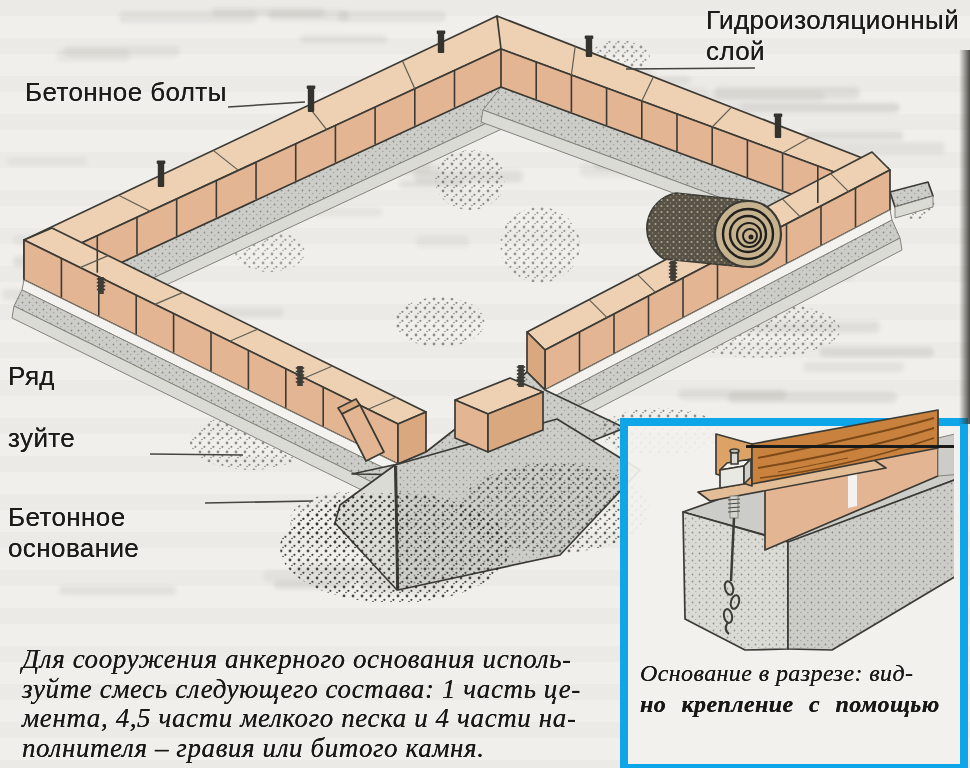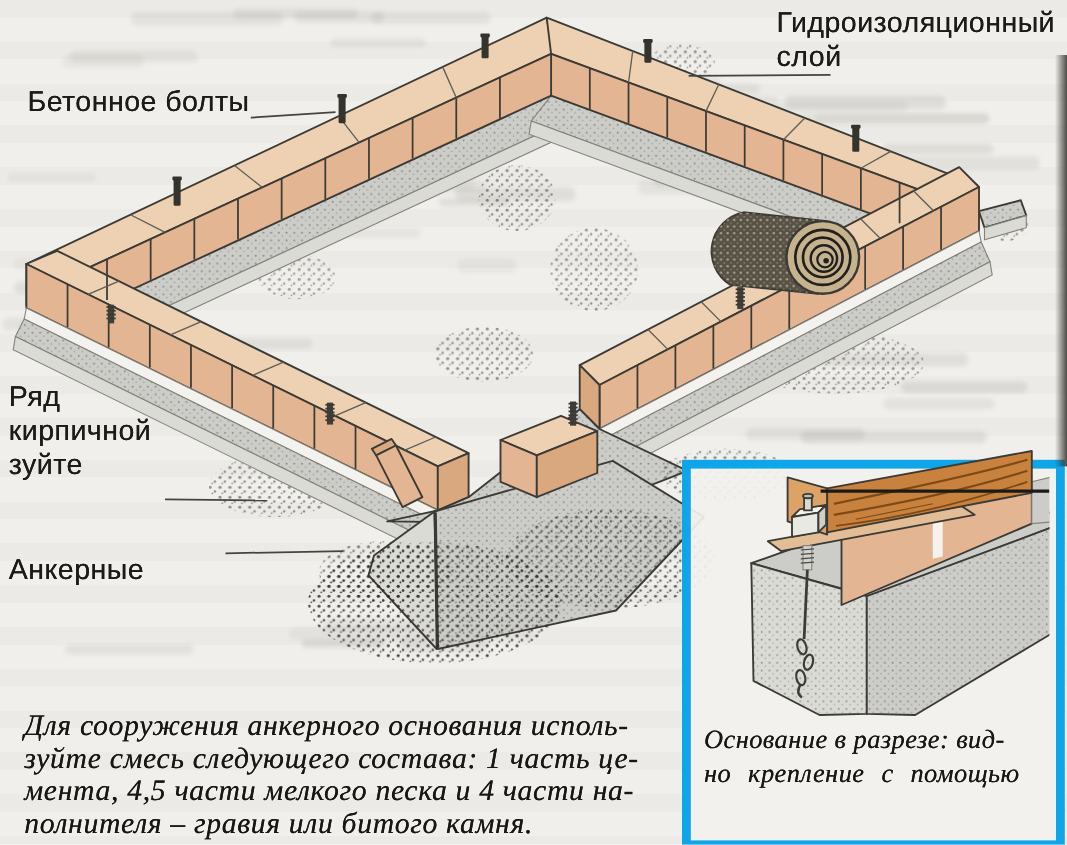--- a/index.html
+++ b/index.html
@@ -46,21 +46,21 @@
     position:absolute;left:620px;top:418px;width:332px;height:338px;z-index:4;
     border:8px solid #0ea5e9;background:rgba(242,241,237,0.93);
   }
   #inset-art{position:absolute;left:0;top:-22px;}
   #inset-caption{
     position:absolute;left:12px;top:232px;right:6px;
     font-family:"Liberation Serif", serif;font-style:italic;
     font-size:24px;line-height:31px;letter-spacing:.4px;color:#171715;
     text-shadow:0 0 .4px #171715;white-space:nowrap;
   }
-  .js2{word-spacing:9px;}
+  .js2{word-spacing:9px;font-weight:bold;}
   
   #page-edge{
     position:absolute;left:959px;top:50px;width:11px;height:374px;z-index:5;
     background:linear-gradient(to right, rgba(60,59,53,0), rgba(47,46,41,0.85));
   }
 </style>
 </head>
 <body>
 
 <div id="page">
@@ -335,27 +335,28 @@
     </g>
   </svg>
 
   <div class="lbl" style="left:706px;top:5px">
     <span>Гидроизоляционный</span><br>
     <span>слой</span>
   </div>
   <div class="lbl" style="left:25px;top:77px">
     <span>Бетонное болты</span>
   </div>
-  <div class="lbl" style="left:8px;top:345px">
+  <div class="lbl" style="left:8px;top:361px">
     <span>Ряд</span><br>
-    <span>кирпичной</span><br>
+    <br>
     <span>зуйте</span>
   </div>
   <div class="lbl" style="left:8px;top:502px">
-    <span>Анкерные</span><br>
+    <span>Бетонное</span><br>
+    <span>основание</span>
   </div>
 
   <div id="paragraph">
     <span>Для сооружения анкерного основания исполь-</span><br>
     <span>зуйте смесь следующего состава: 1 часть це-</span><br>
     <span>мента, 4,5 части мелкого песка и 4 части на-</span><br>
     <span>полнителя – гравия или битого камня.</span>
   </div>
 
   <div id="inset-box">

